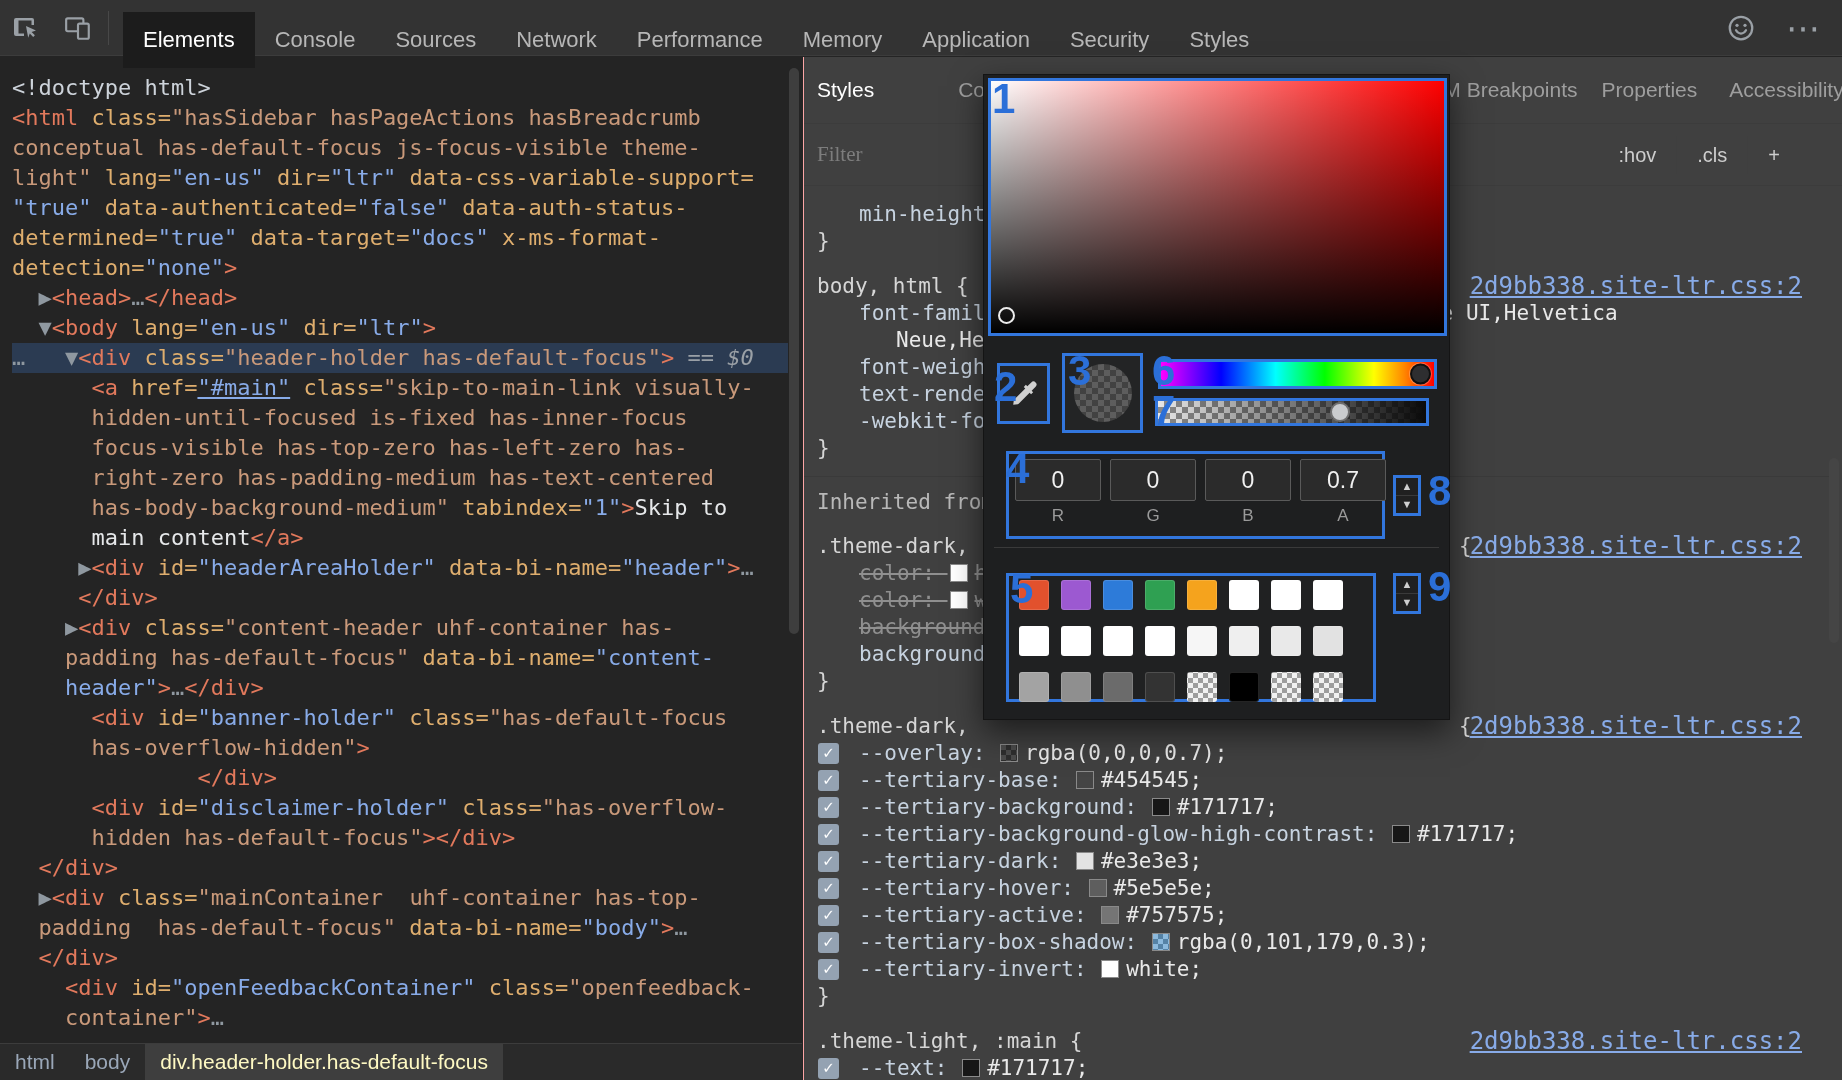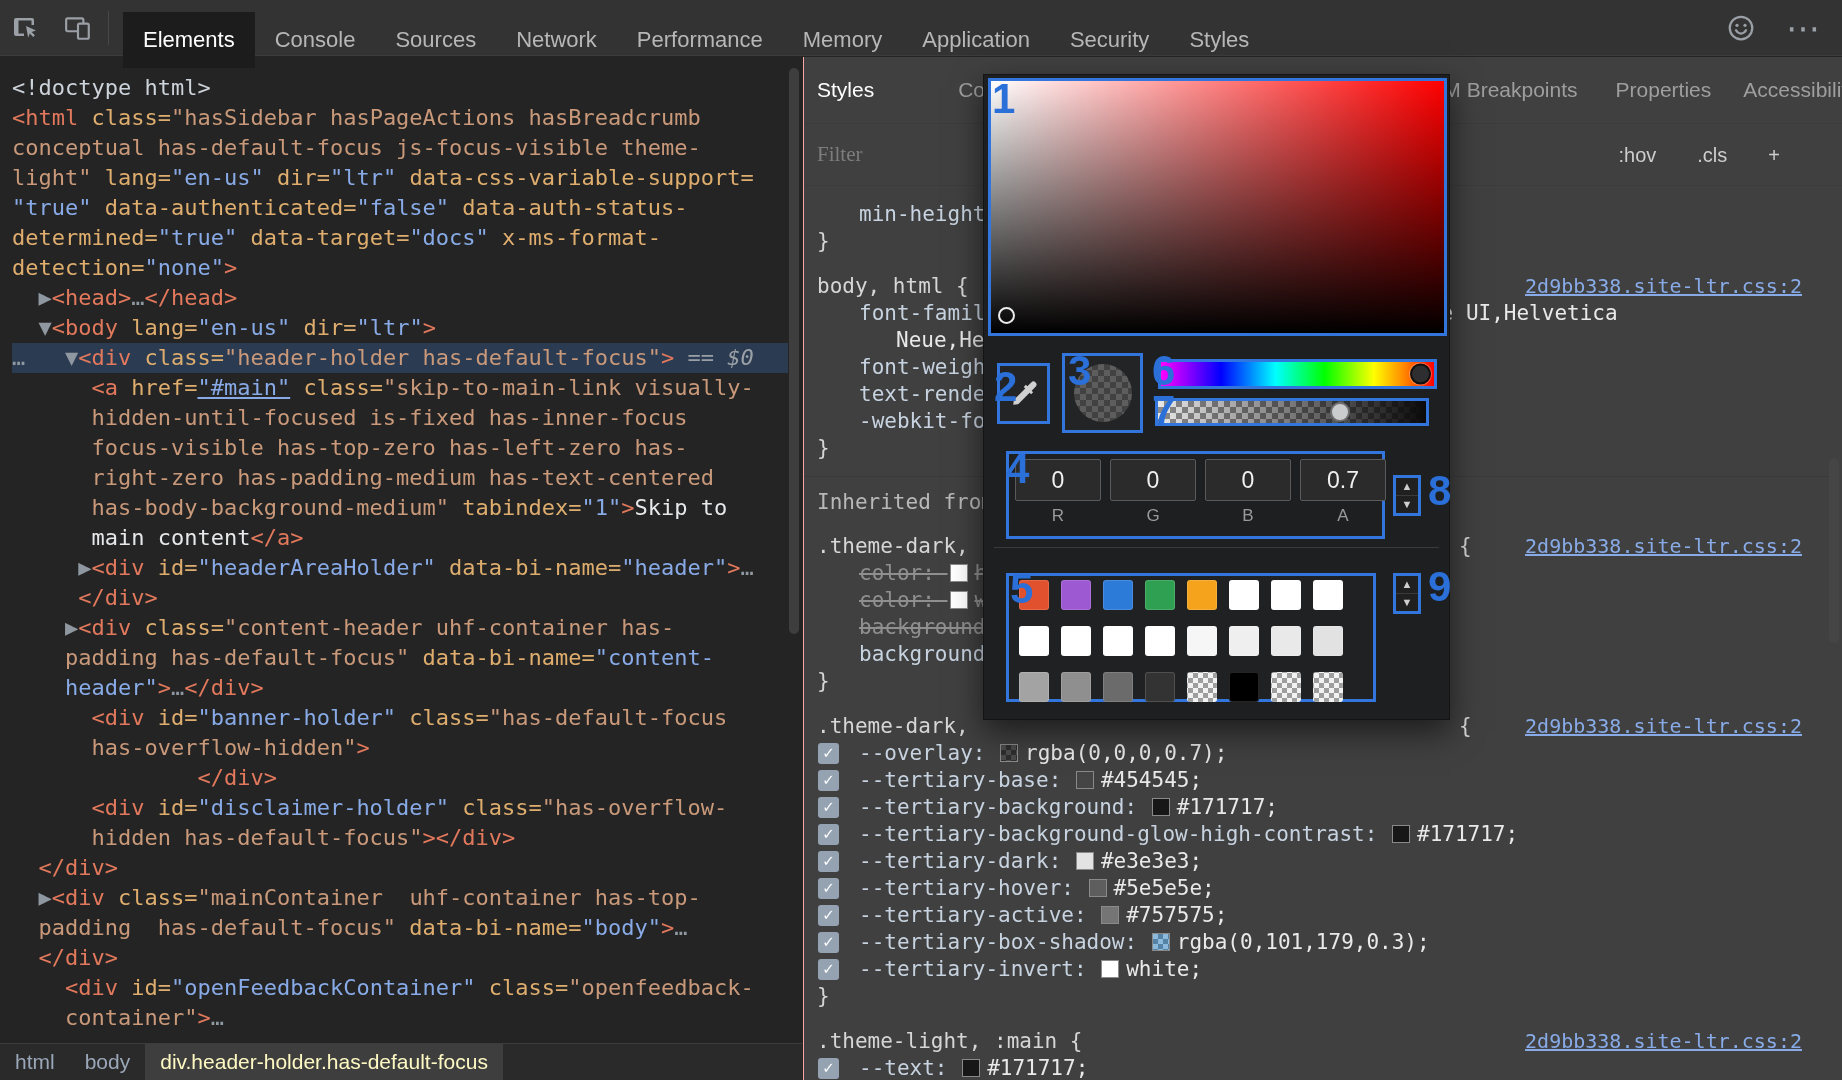--- a/index.html
+++ b/index.html
@@ -61,21 +61,21 @@
   .cbx { position:absolute; left:14px; top:3px; width:21px; height:21px; border-radius:3px;
     background:#94a2b2; color:#ffffff; font-size:15px; line-height:21px; text-align:center; cursor:pointer;
     font-family:"DejaVu Sans", sans-serif; }
   .swatch { display:inline-block; width:18px; height:18px; border:1px solid #8a8a8a; margin:0 7px 0 2px;
     vertical-align:-2px; cursor:pointer; }
   .swatch.checker-dark { background:linear-gradient(rgba(0,0,0,.7),rgba(0,0,0,.7)),
       repeating-conic-gradient(#9a9a9a 0 25%, #ffffff 0 50%); background-size:auto,10px 10px; }
   .swatch.checker-blue { background:linear-gradient(rgba(0,101,179,.45),rgba(0,101,179,.45)),
       repeating-conic-gradient(#9a9a9a 0 25%, #ffffff 0 50%); background-size:auto,10px 10px; }
   .css-link { position:absolute; right:28px; top:0; color:#88abe8; text-decoration:underline;
-    font-size:20px; cursor:pointer; }
+    font-size:24px; cursor:pointer; }
   .brace { position:absolute; left:655px; }
   .section-row { position:relative; margin-top:14px; border-top:1px solid #3a3a3a; padding:12px 0 0 13px;
     height:39px; color:#b8b8b8; white-space:pre; }
   .inh-target { color:#9fb6d8; }
   
   .picker { position:absolute; left:983px; top:74px; width:467px; height:646px; background:#1e1f20;
     border:1px solid #141414; box-shadow:0 12px 30px rgba(0,0,0,.55); z-index:40; }
   .callout-box { border:3px solid var(--accent); position:absolute; }
   .sat-gradient { left:4px; top:3px; width:459px; height:258px; cursor:crosshair;
     background:linear-gradient(to bottom, rgba(0,0,0,0) 0%, #000 100%),
@@ -165,21 +165,21 @@
     </div>
 </div>
 <div class="vthumb" style="left:789px;top:68px;height:566px;background:#3e3e3e"></div>
 
 <div class="styles-panel">
   <div class="side-tabs">
       <div class="side-tab active" style="margin-left: 13px;">Styles</div>
       <div class="side-tab" style="margin-left: 84px;">Computed</div>
       <div class="side-tab" style="margin-left: 60px;">Event Listeners</div>
       <div class="side-tab" style="margin-left: 152px;">DOM Breakpoints</div>
-      <div class="side-tab" style="margin-left: 38px;">Properties</div>
+      <div class="side-tab" style="margin-left: 24px;">Properties</div>
       <div class="side-tab" style="margin-left: 32px;">Accessibility</div>
     </div>
   <div class="filter-row">
     <input class="filter-input" type="text" placeholder="Filter" style="">
     <div class="style-btns">
         <div class="style-btn">:hov</div>
         <div class="style-btn">.cls</div>
         <div class="style-btn">+</div>
       </div>
   </div>

